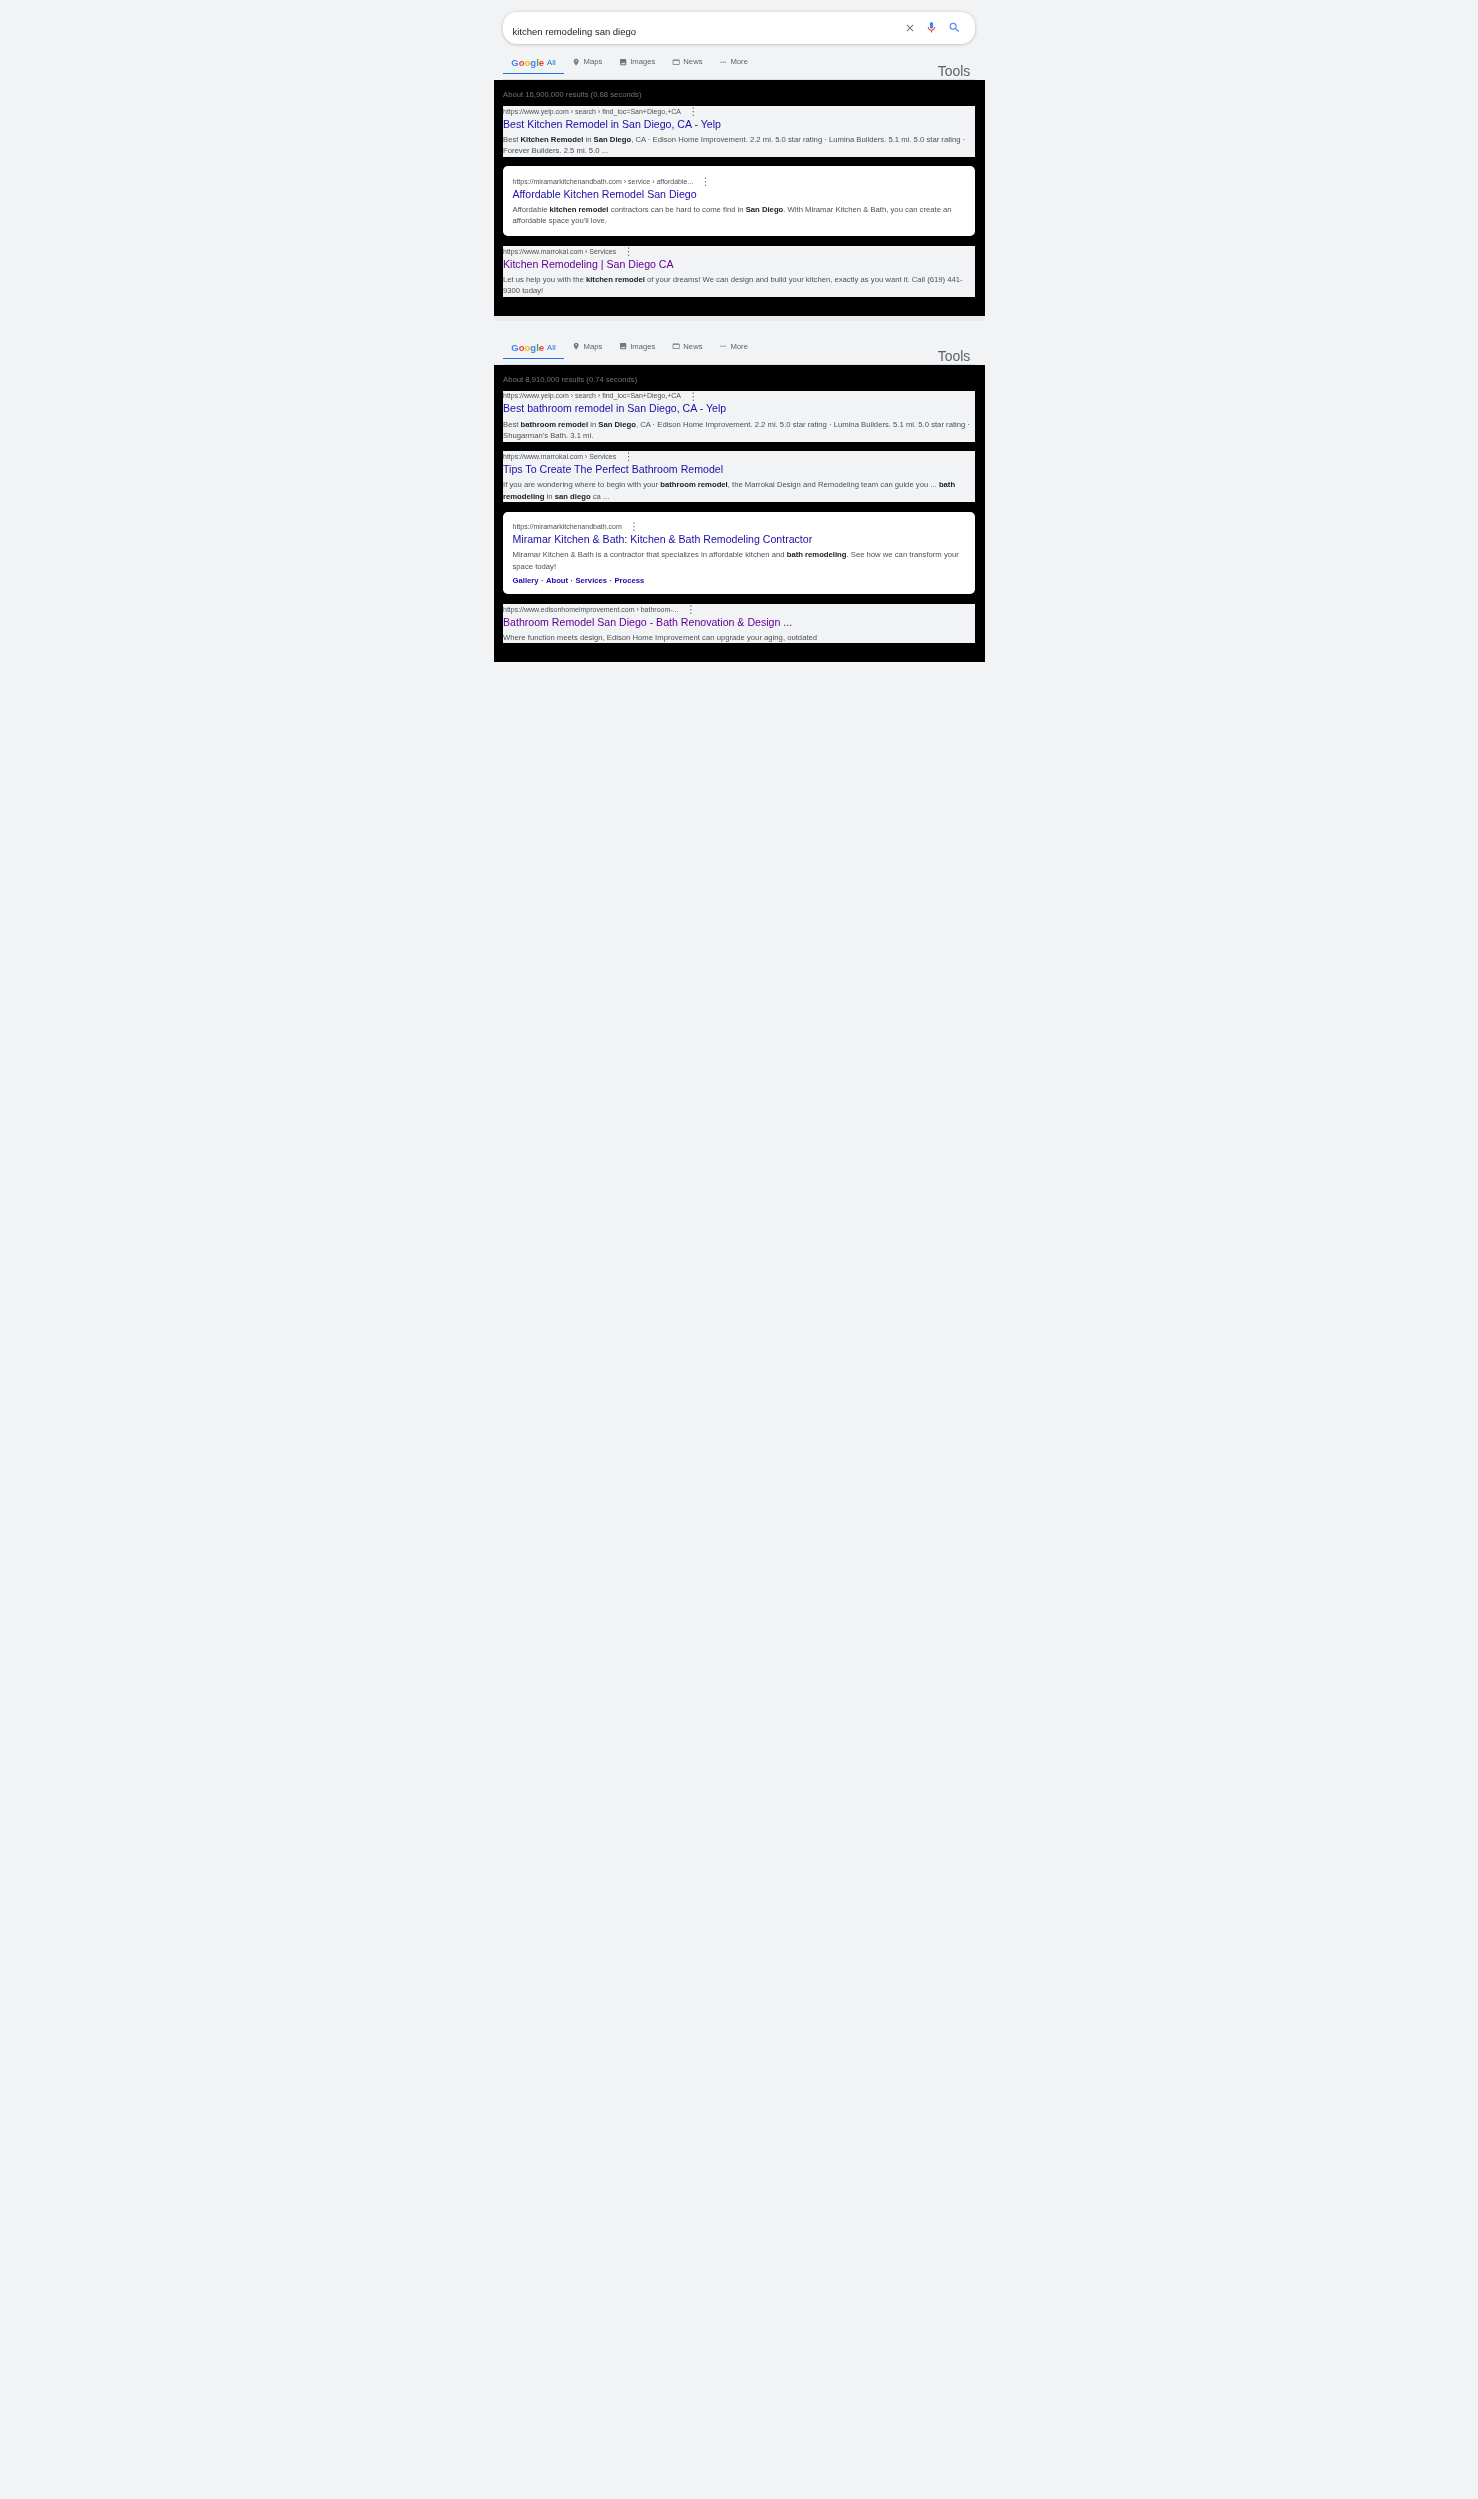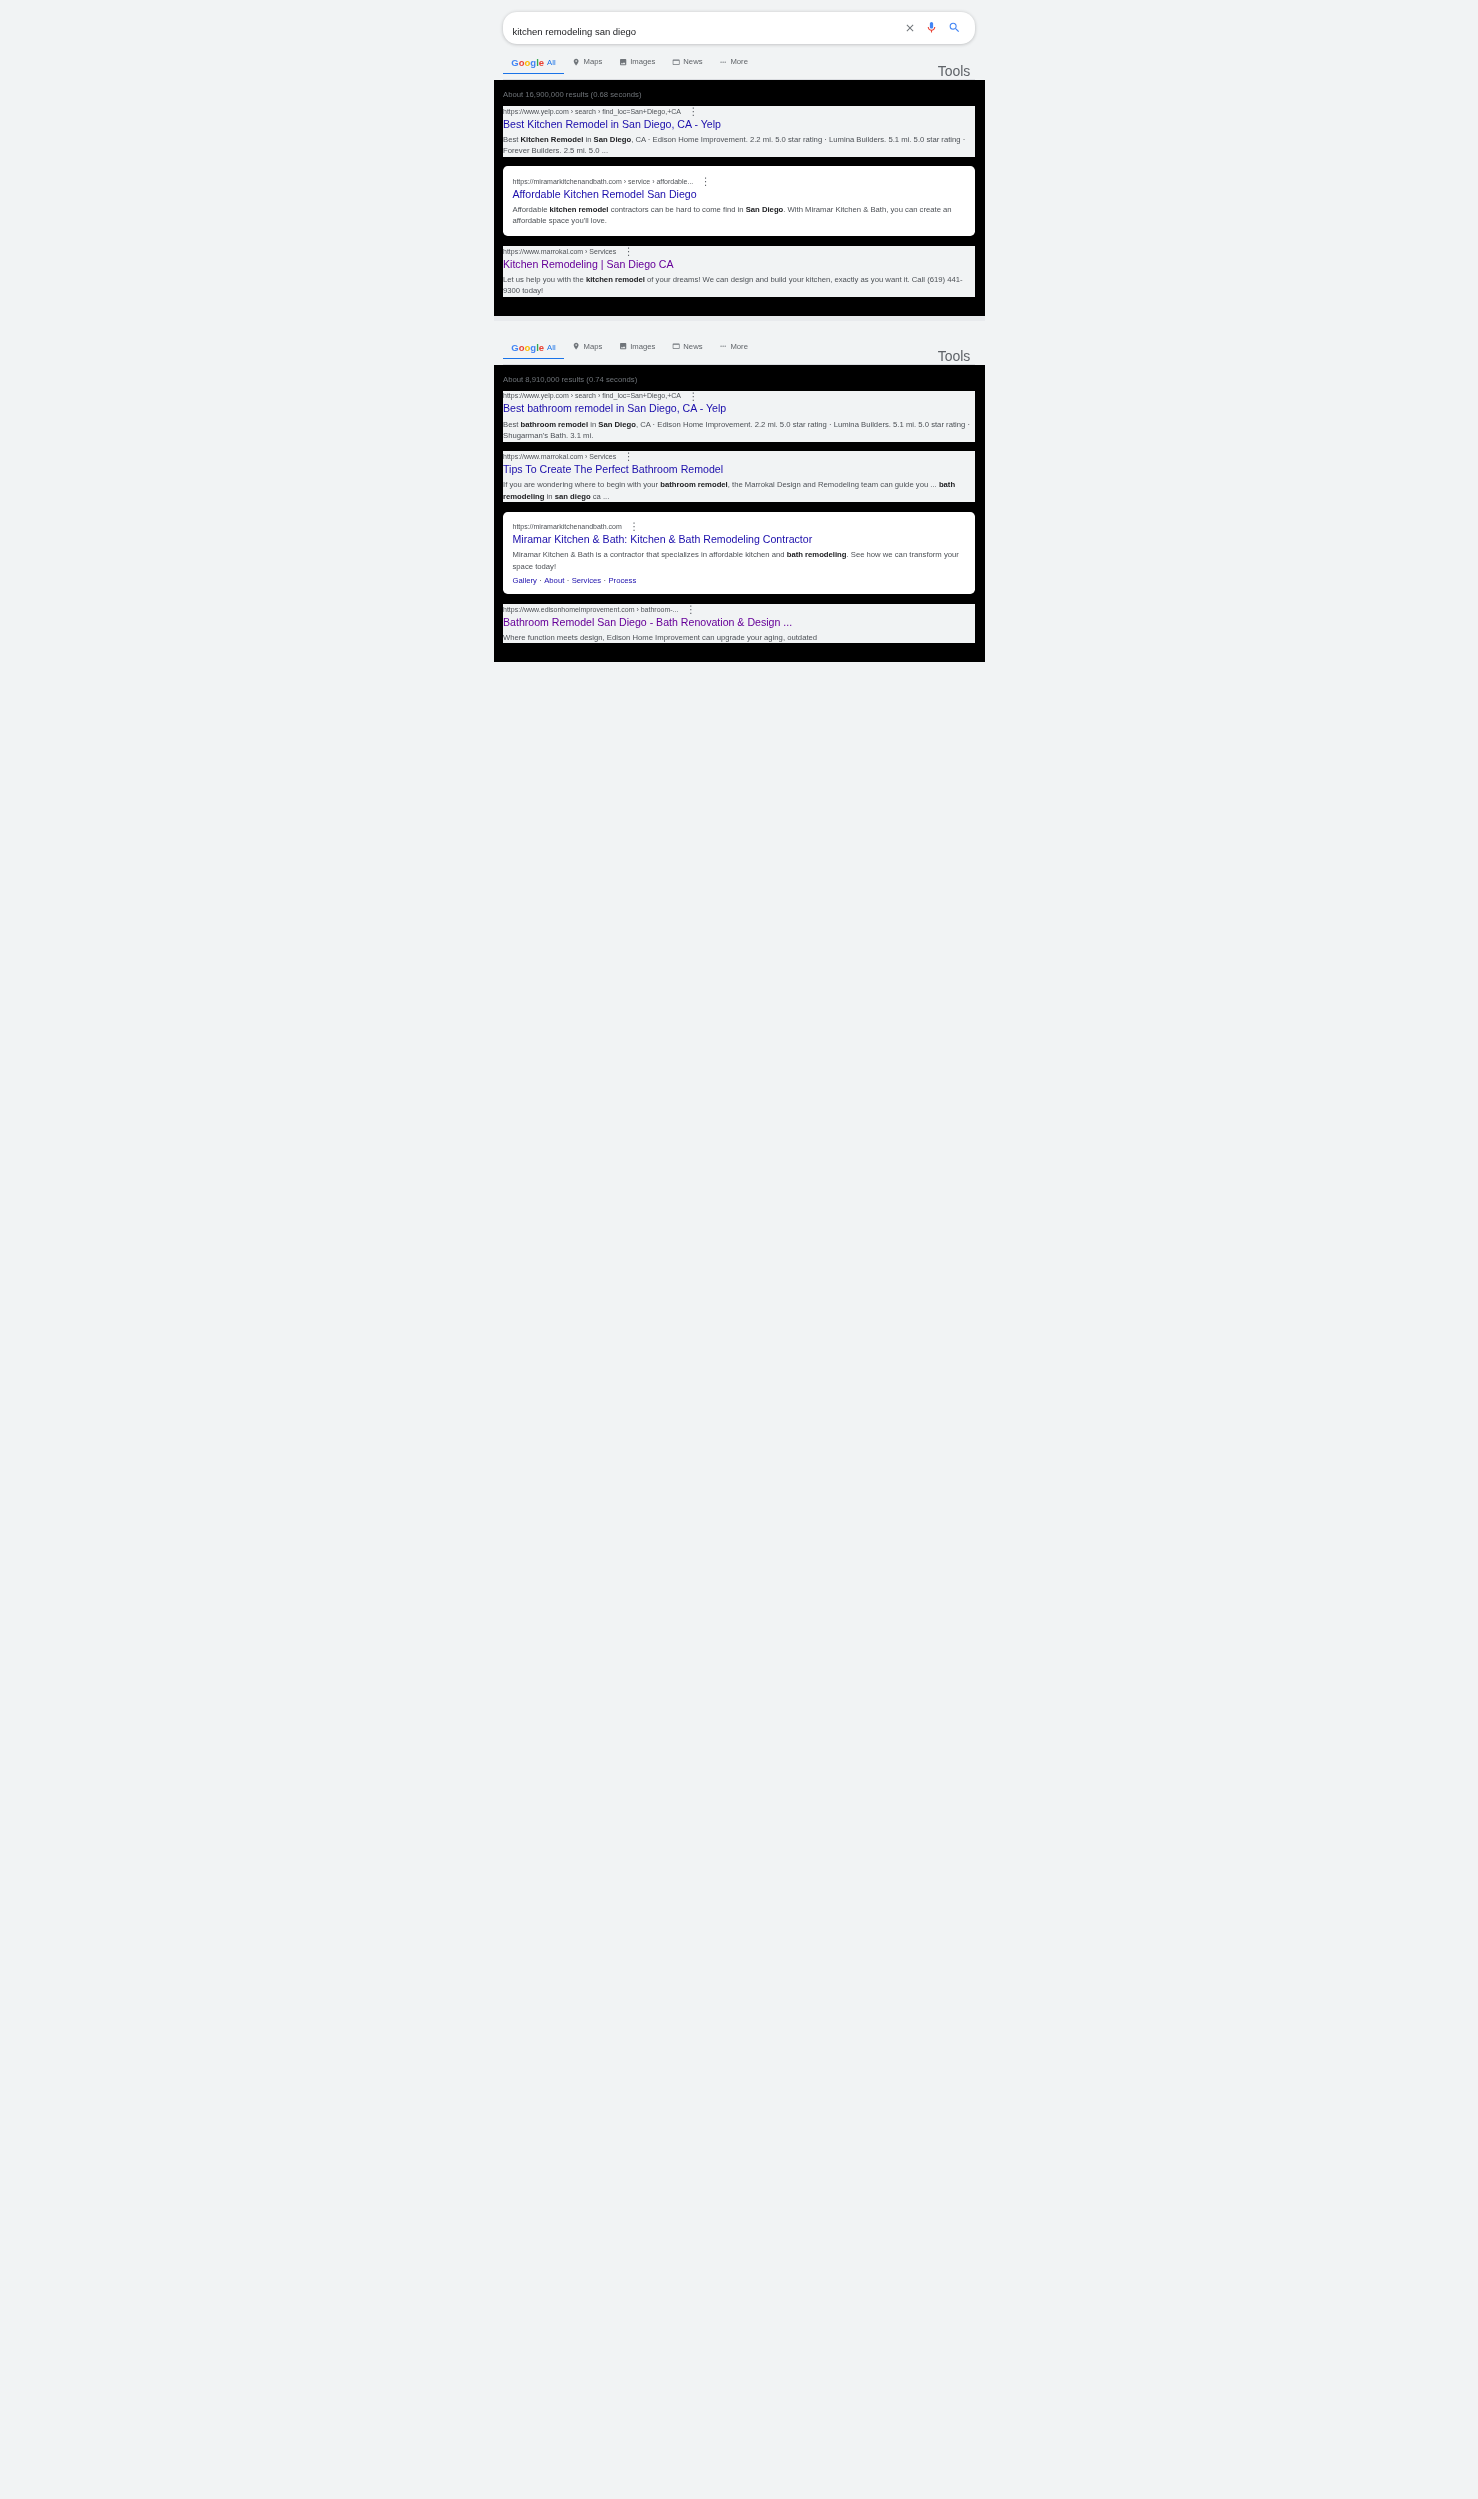--- a/index.html
+++ b/index.html
@@ -146,20 +146,21 @@
 
     .result-desc b {
       color: #202124;
     }
 
     .result-links {
       display: flex;
       gap: 0;
       margin-top: 3.5px;
       font-size: 7.7px;
+      font-weight: bold;
     }
 
     .result-links a {
       color: #1a0dab;
       text-decoration: none;
       cursor: pointer;
     }
 
     .result-links .dot {
       color: #4d5156;

